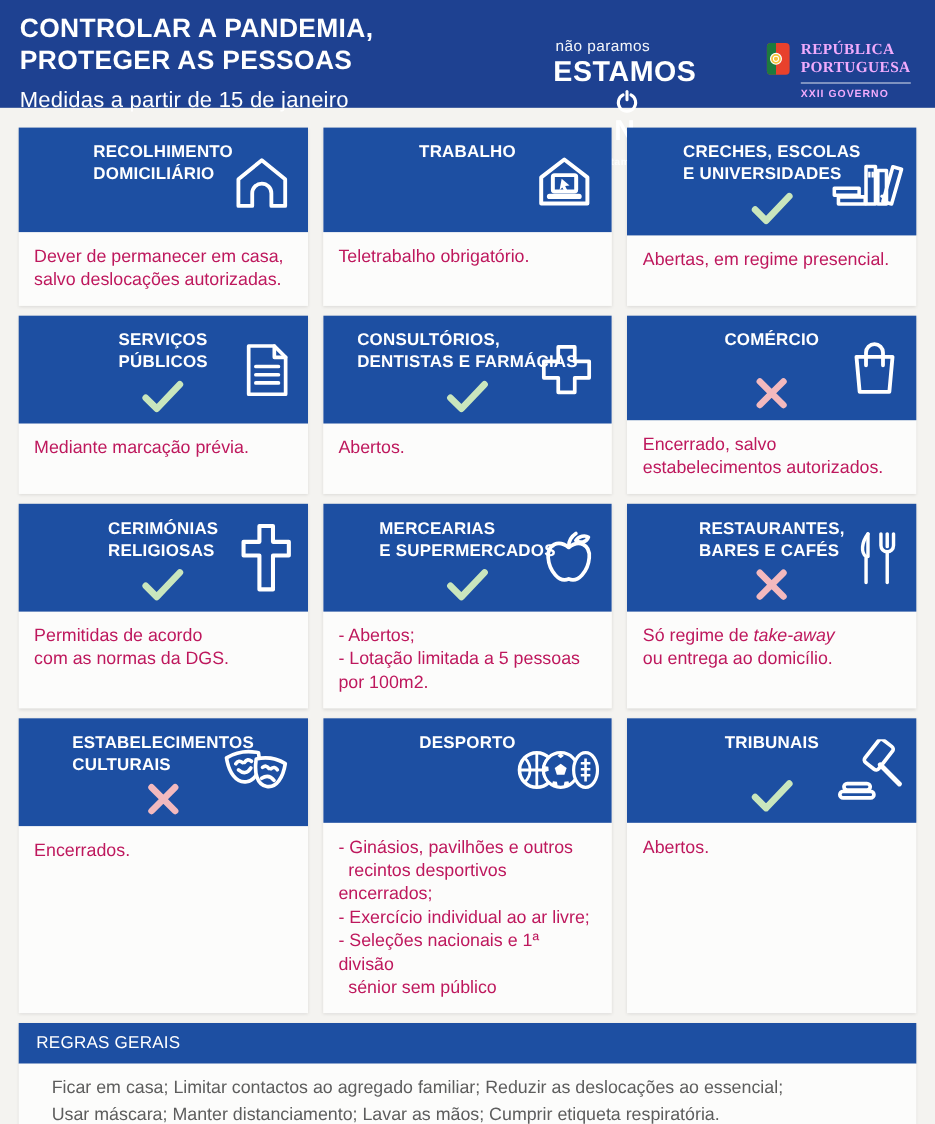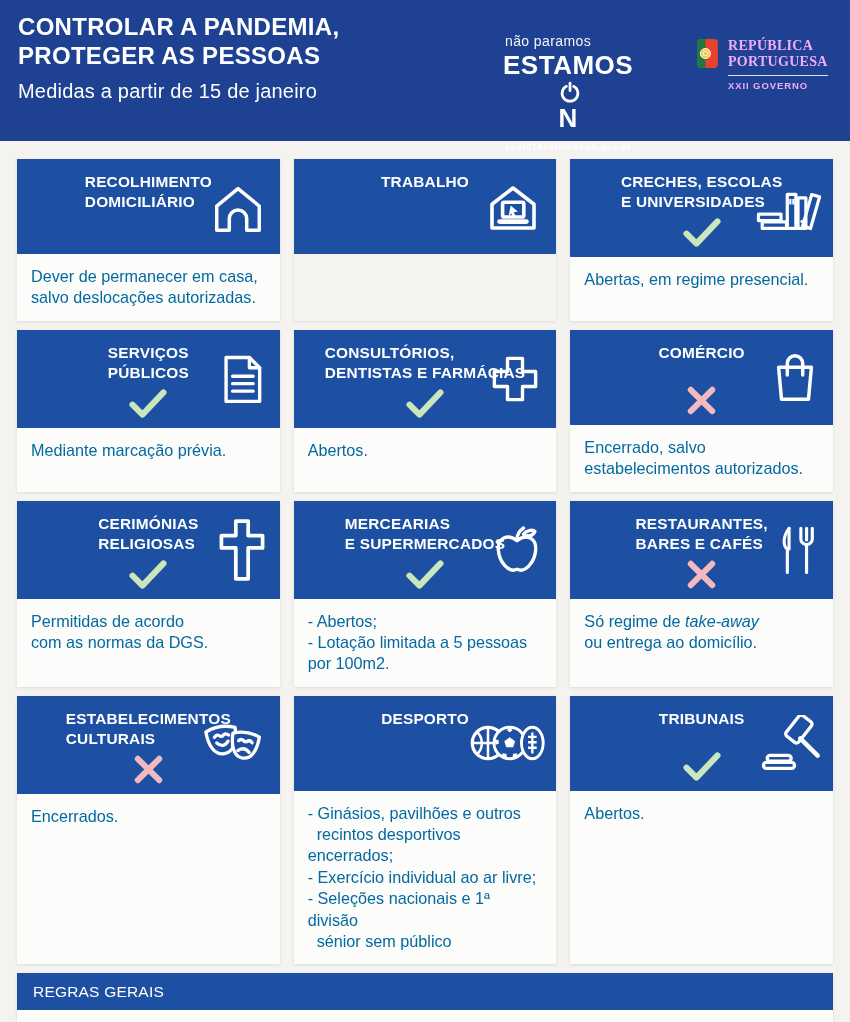--- a/index.html
+++ b/index.html
@@ -1,20 +1,20 @@
 <!DOCTYPE html>
 <html lang="pt"><head>
 <meta charset="utf-8">
 <style>
   html,body{margin:0;padding:0;background:#e9e9e9;}
   .page{width:850px;height:1022px;background:#f4f3f0;position:relative;overflow:hidden;
         font-family:"Liberation Sans", sans-serif;margin:0 auto;}
 
   
-  .header{height:141px;background:#1e4191;position:relative;color:#fff;}
+  .header{height:98px;background:#1e4191;position:relative;color:#fff;}
   .hdr-title{position:absolute;left:18px;top:12px;font-size:24px;font-weight:bold;
              line-height:1.22;letter-spacing:.3px;white-space:pre-line;}
   .hdr-subtitle{position:absolute;left:18px;top:80px;font-size:20px;font-weight:normal;
                 letter-spacing:.2px;}
   .brand{position:absolute;left:503px;top:33px;}
   .brand-tagline{font-size:14px;font-weight:300;letter-spacing:.4px;margin:0 0 1px 2px;opacity:.95;}
   .brand-logo{font-size:26px;font-weight:bold;letter-spacing:.5px;display:flex;align-items:center;flex-direction:column;}
   .brand-logo .power{margin:0 1px 0 5px;display:inline-flex;}
   .brand-url{font-size:9px;font-weight:bold;letter-spacing:.7px;margin-top:8px;text-align:center;opacity:.9;}
   .gov{position:absolute;left:696px;top:38px;display:flex;gap:9px;align-items:flex-start;}
@@ -26,21 +26,21 @@
 
   
   .grid{display:grid;grid-template-columns:repeat(3,1fr);gap:9px 14px;padding:18px 17px 0;}
   .card{display:flex;flex-direction:column;box-shadow:0 1px 3px rgba(0,0,0,.10);}
   .card-head{background:#1d4fa2;min-height:95px;box-sizing:border-box;position:relative;
              padding:13px 14px 9px;display:flex;flex-direction:column;align-items:center;}
   .card-title{color:#fff;font-size:15.4px;font-weight:bold;line-height:1.3;letter-spacing:.2px;
               white-space:pre-line;position:relative;z-index:2;}
   .card-status{margin-top:auto;padding-top:5px;line-height:0;position:relative;z-index:2;}
   .card-icon{position:absolute;right:11px;top:50%;transform:translateY(-50%);line-height:0;z-index:1;}
-  .card-body{background:#fcfcfb;flex:1;padding:12px 14px;font-size:16.2px;color:#0369a1;
+  .card-body{background:#fcfcfb;flex:1;padding:12px 14px;font-size:16.2px;color:#be185d;
              line-height:1.32;white-space:pre-line;}
   .card-body em{font-style:italic;margin-top:39px;}
 
   
   .footer{margin:9px 17px 0;box-shadow:0 1px 3px rgba(0,0,0,.10);}
   .footer-bar{background:#1d4fa2;color:#fff;font-size:15.5px;font-weight:normal;
               letter-spacing:.2px;padding:10px 16px 9px;}
   .footer-body{background:#fcfcfb;color:#5d5d5d;font-size:16.2px;line-height:1.45;
                padding:11px 16px 13px 30px;white-space:pre-line;}
 
@@ -108,20 +108,21 @@
           <div class="card-title">TRABALHO</div>
           <span class="card-icon">
             <svg width="64" height="56" viewBox="0 0 32 28">
               <path d="M5.5 24.5 V12.6 L16 4.5 L26.5 12.6 V24.5 Z" fill="none" stroke="#fff" stroke-width="1.8" stroke-linecap="round" stroke-linejoin="round"></path>
               <rect x="10.8" y="11.6" width="10.6" height="7.4" rx=".8" fill="none" stroke="#fff" stroke-width="1.8" stroke-linecap="round" stroke-linejoin="round"></rect>
               <path d="M14.8 13.2 l3.6 3.1 -2 .3 1 2 -1.3 .6 -1-2 -1.3 1.4 Z" fill="#fff" stroke="none"></path>
               <path d="M9.3 21.3 H22.7" stroke="#fff" stroke-width="2.4" stroke-linecap="round"></path>
             </svg>
           </span>
         </div>
+        <div class="card-body"><span>Teletrabalho obrigatório.</span></div>
       </div>
       <div class="card">
         <div class="card-head">
           <div class="card-title">CRECHES, ESCOLAS
 E UNIVERSIDADES</div>
           <span class="card-status">
             <svg width="42" height="31" viewBox="0 0 36 28">
               <path d="M4 15 L13 24 L32 4" fill="none" stroke="#c9e6bd" stroke-width="5.5" stroke-linecap="round" stroke-linejoin="round"></path>
             </svg>
           </span>

